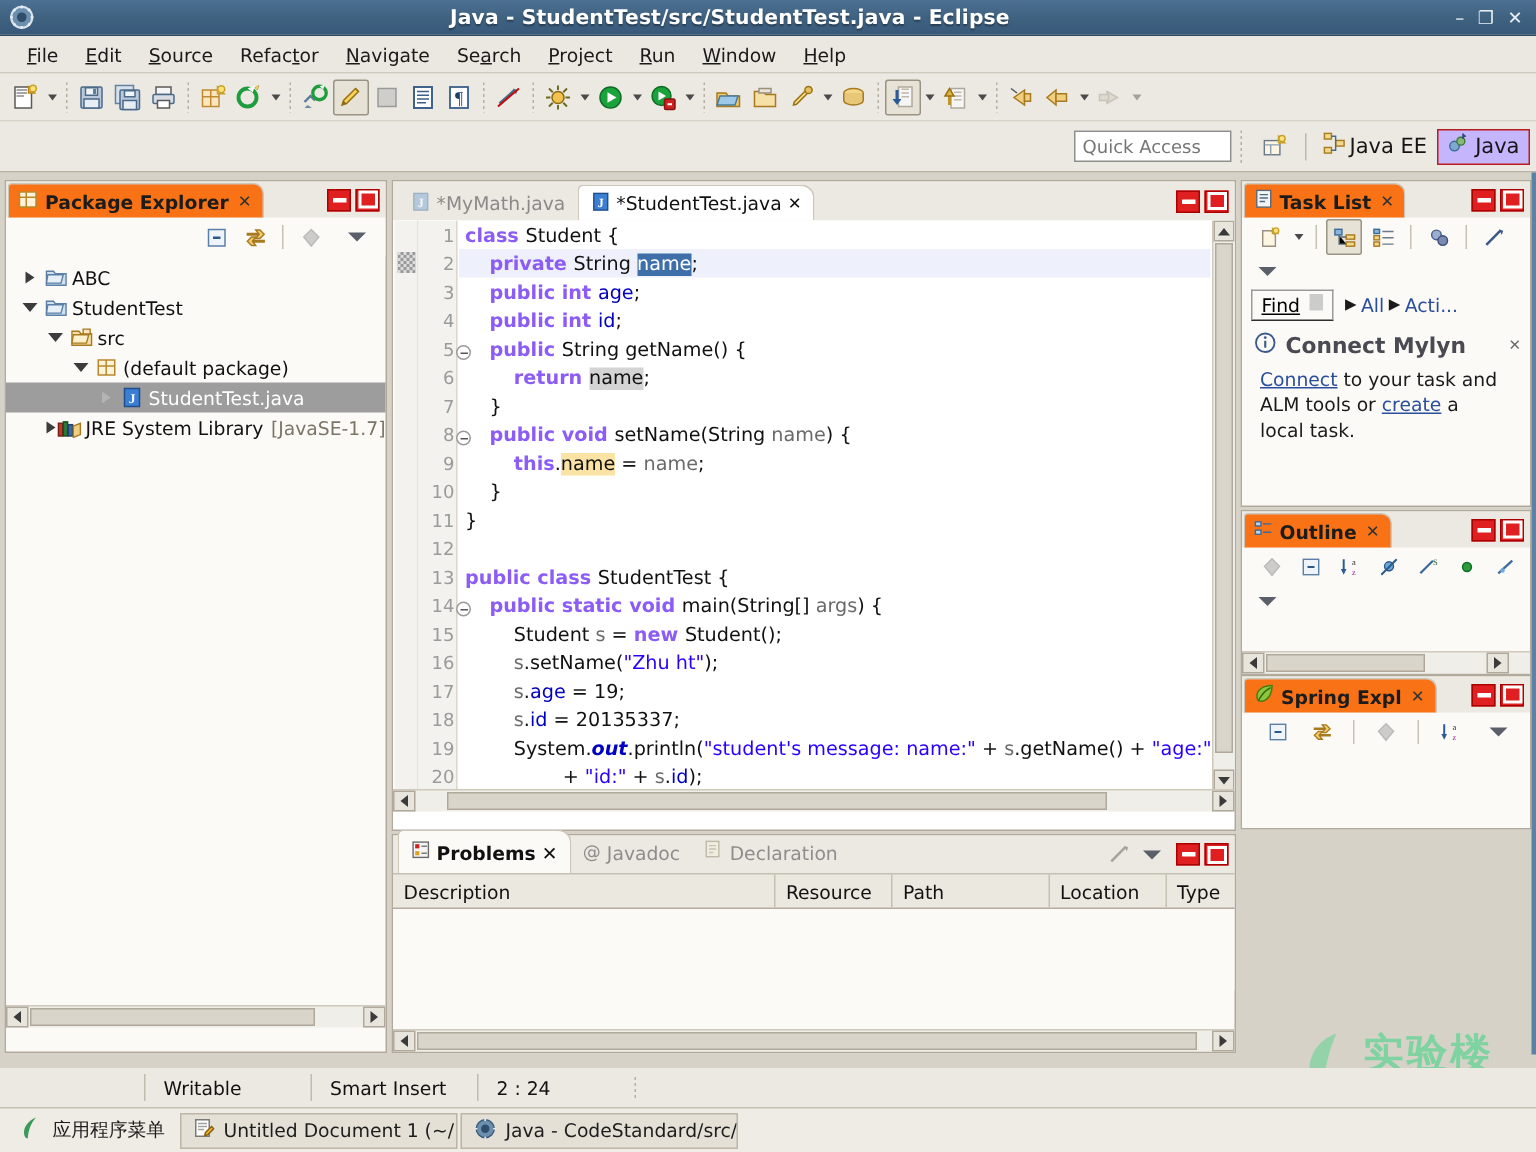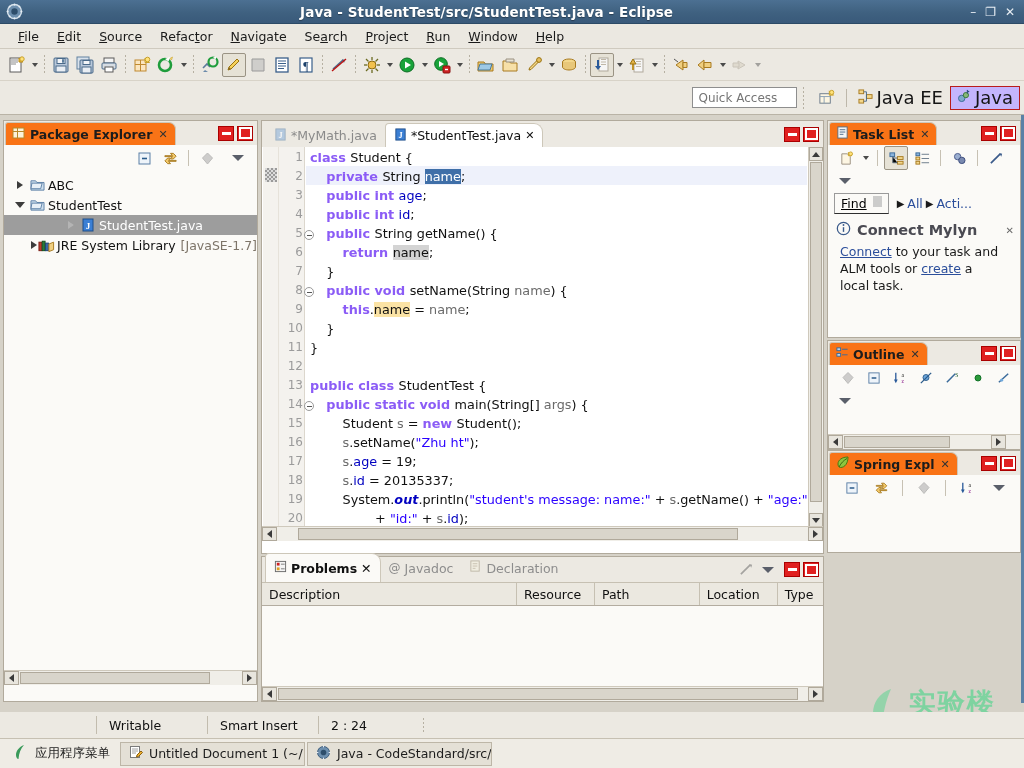--- a/index.html
+++ b/index.html
@@ -74,21 +74,21 @@
   }
   .qa-input {
     width: 105px; height: 21px; background: #fff; border: 1px solid #8e8e8e;
     font-size: 12px; color: #6a6a6a; padding: 0 5px; line-height: 19px;
     font-family: "DejaVu Sans", "Liberation Sans", sans-serif;
   }
   .persp-sep { width: 1px; height: 22px; margin: 0 6px;
     background: repeating-linear-gradient(to bottom, #b6b0a2 0 2px, transparent 2px 4px); }
   .persp-btn {
     display: flex; align-items: center; gap: 3px; height: 24px; padding: 0 6px;
-    font-size: 18px; color: #151515; cursor: default; border: 1px solid transparent;
+    font-size: 14px; color: #151515; cursor: default; border: 1px solid transparent;
   }
   .persp-btn.active { background: #c4b5fd; border: 1px solid #b91c1c; }
   .vline { width:1px;height:18px;background:#bdb7aa;margin:0 4px; }
 
   
   .panel { position: absolute; background: #fbfaf7; border: 1px solid #b1aa9c; }
   .panel-tabrow {
     height: 24px; background: #ece9e2; display: flex; align-items: stretch;
     position: relative;
   }
@@ -523,21 +523,42 @@
         <span class="twist d"></span>
         <span class="ticon">
           <svg width="15" height="14" viewBox="0 0 16 15">
               <path d="M1 3h5l1.4 1.8H15V13H1z" fill="#cfe0ee" stroke="#5b7fa6"></path>
               <path d="M2 5.5h11l-1.6 6H1z" fill="#e8f0f7" stroke="#5b7fa6"></path>
             </svg>
         </span>
         <span class="tlabel">StudentTest</span>
       </div>
 
-
+      <div class="trow" style="padding-left:25px;">
+        <span class="twist d"></span>
+        <span class="ticon">
+          <svg width="15" height="14" viewBox="0 0 16 15">
+              <path d="M1 3h5l1.4 1.8H15V13H1z" fill="#f7e0a8" stroke="#a87a20"></path>
+              <path d="M2 5.5h11l-1.6 6H1z" fill="#fdf0cc" stroke="#a87a20"></path>
+              <path d="M9 1.5h5v3.5H9z" fill="#fbe6c0" stroke="#a87a20"></path>
+            </svg>
+        </span>
+        <span class="tlabel">src</span>
+      </div>
+
+      <div class="trow" style="padding-left:42px;">
+        <span class="twist d"></span>
+        <span class="ticon">
+          <svg width="15" height="14" viewBox="0 0 15 14">
+              <rect x="1.5" y="2" width="11" height="10" fill="#fdf3dc" stroke="#b8892a"></rect>
+              <path d="M1.5 6h11M6.8 2v10" stroke="#b8892a"></path>
+            </svg>
+        </span>
+        <span class="tlabel">(default package)</span>
+      </div>
 
       <div class="trow sel" style="padding-left:59px;">
         <span class="twist r" style="filter:brightness(3)"></span>
         <span class="ticon">
           <svg width="14" height="14" viewBox="0 0 14 14">
               <rect x="2" y="1" width="10" height="12" fill="#3b7fd4" stroke="#1f4e8a"></rect>
               <text x="7" y="10.5" font-size="9" text-anchor="middle" fill="#fff" font-family="serif" font-weight="bold">J</text>
             </svg>
         </span>
         <span class="tlabel">StudentTest.java</span>

